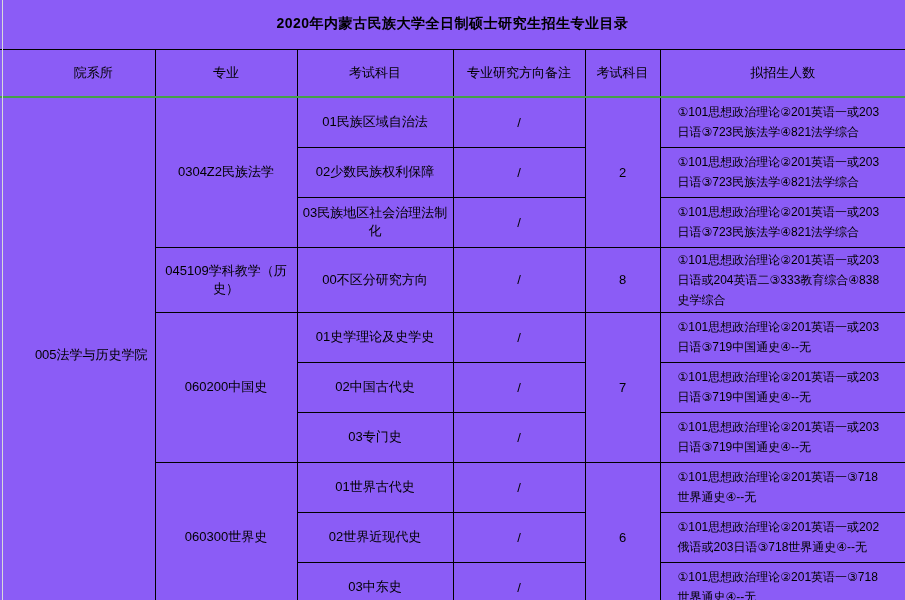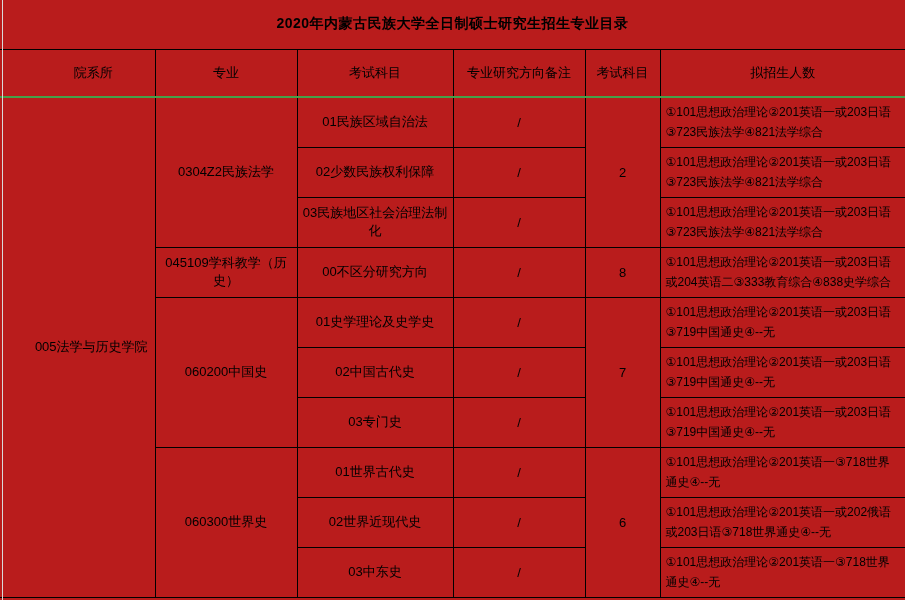--- a/index.html
+++ b/index.html
@@ -5,21 +5,21 @@
   * { margin: 0; padding: 0; box-sizing: border-box; }
   html, body { background: #ffffff; }
   body {
     font-family: "Liberation Sans", "DejaVu Sans", sans-serif;
     color: #000000;
   }
   .screen {
     position: relative;
     width: 905px;
     height: 600px;
-    background: #b91c1c;
+    background: #8b5cf6;
     overflow: hidden;
   }
   .edge-line {
     position: absolute;
     left: 2px; top: 0;
     width: 1px; height: 600px;
     background: #d9d9d9;
     z-index: 2;
   }
   table.catalog {
@@ -52,21 +52,21 @@
     text-align: center;
     border-bottom: 2px solid #45a049;
   }
   tr.data-row { height: 50px; }
   td.first { border-left: none; padding-left: 32px; }
   td.last  { border-right: none; }
   .cell-left   { text-align: center; padding: 2px 4px; }
   .cell-center { text-align: center; padding: 2px 2px; }
   .exam {
     text-align: left;
-    padding: 2px 5px;
+    padding: 2px 17px;
     font-size: 12px;
     line-height: 20px;
     word-break: break-all;
   }
 </style>
 </head>
 <body>
 
 <div class="screen">
   <div class="edge-line"></div>

